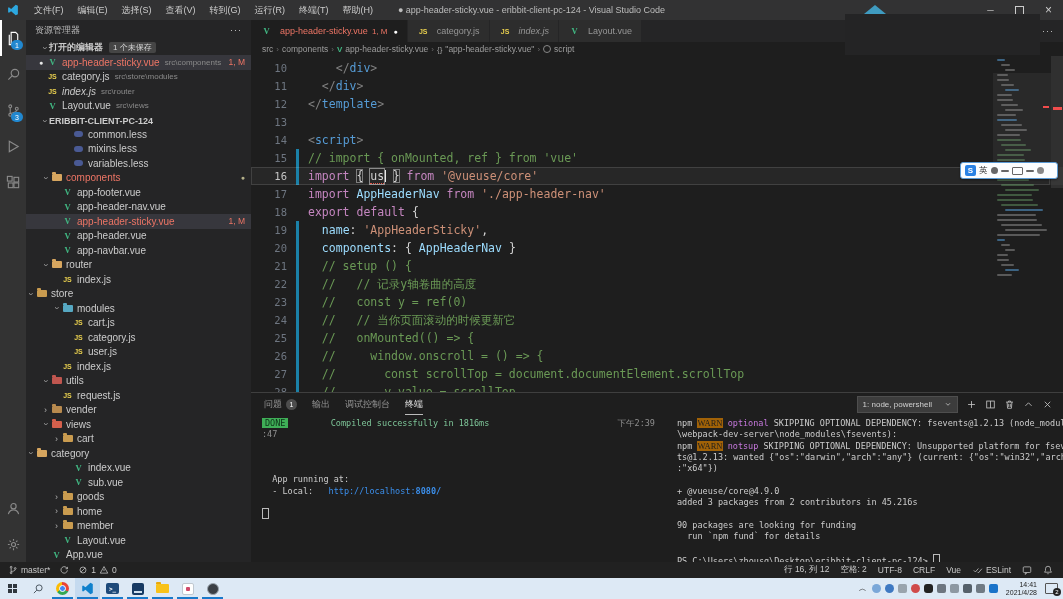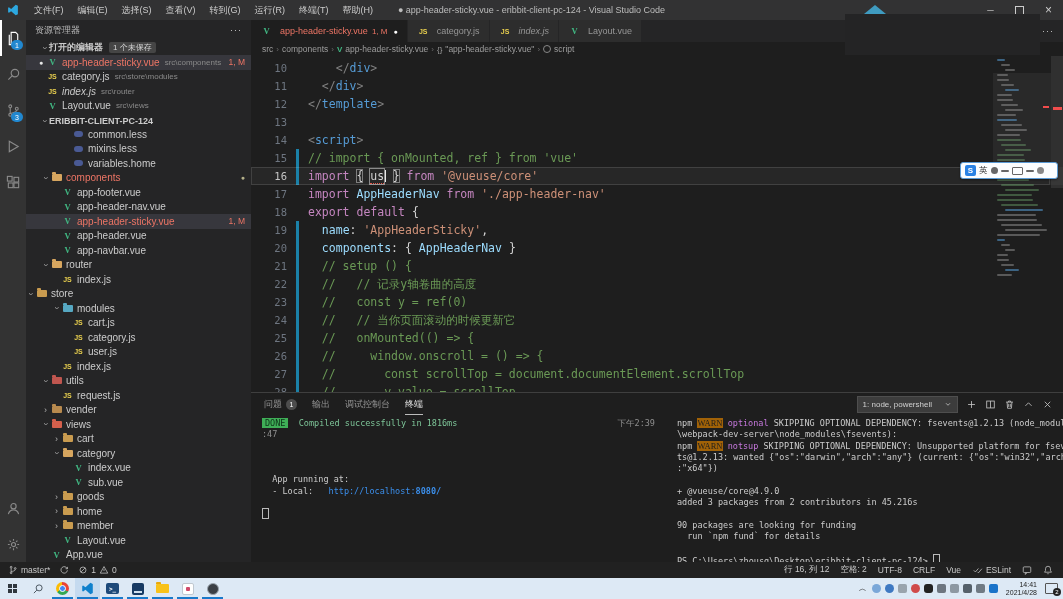--- a/index.html
+++ b/index.html
@@ -93,21 +93,21 @@
     display:flex;align-items:center;justify-content:center;}
   #panel-right{margin-left:auto;display:flex;align-items:center;gap:8px;padding-right:10px;color:#c5c5c5;}
   #term-select{background:#3c3c3c;border:1px solid #4e4e4e;color:#d0d0d0;font-size:8px;height:15px;
     display:flex;align-items:center;padding:0 5px;gap:12px;}
   #panel-body{flex:1;display:flex;overflow:hidden;}
   #term-left{width:407px;flex:none;position:relative;padding:3px 0 0 11px;overflow:hidden;}
   #term-right{flex:1;padding:3px 0 0 8px;overflow:hidden;}
   .tline{font-size:8.5px;line-height:11.3px;min-height:11.3px;color:#cccccc;white-space:pre;
     font-family:"DejaVu Sans Mono",monospace;}
   .t-done{background:#3fae57;color:#0d3319;padding:0 3px;}
-  .t-grn{color:#7ec699;}
+  .t-grn{color:#7ec699;padding-left:32px;}
   .t-dim{color:#8f8f8f;}
   .t-lnk{color:#3b8eea;}
   .t-lnkb{color:#3b8eea;font-weight:bold;}
   .t-warn{background:#a16207;color:#1e1e1e;font-family:Liberation Serif, serif;}
   .t-mag{color:#c678dd;}
   .t-time{position:absolute;right:14px;top:3px;font-size:8.5px;color:#8f8f8f;font-family:"DejaVu Sans Mono",monospace;}
   .t-cursor{display:inline-block;width:5px;height:9px;border:1px solid #bbbbbb;vertical-align:-1px;}
   
   #statusbar{position:absolute;left:0;top:562px;width:1063px;height:16px;background:#212121;display:flex;
     color:#c8c8c8;font-size:8.5px;z-index:30;}
@@ -364,21 +364,21 @@
           <span class="ficon">
             <span class="lessi"></span>
           </span>
           <span class="lbl">mixins.less</span>
         </div>
         <div class="row" style="padding-left: 37px;">
           <span style="width: 9px;"></span>
           <span class="ficon">
             <span class="lessi"></span>
           </span>
-          <span class="lbl">variables.home</span>
+          <span class="lbl">variables.less</span>
         </div>
         <div class="row" style="padding-left: 15px;">
           <span class="chev open">›</span>
           <span class="ficon">
             <span class="fold" style="background: rgb(215, 166, 95);"></span>
           </span>
           <span class="lbl mod">components</span>
           <span class="rbadge" style="color: rgb(181, 177, 138); font-size: 7px;">●</span>
         </div>
         <div class="row" style="padding-left: 26px;">
@@ -501,21 +501,21 @@
           </span>
           <span class="lbl">views</span>
         </div>
         <div class="row" style="padding-left: 26px;">
           <span class="chev">›</span>
           <span class="ficon">
             <span class="fold" style="background: rgb(201, 155, 79);"></span>
           </span>
           <span class="lbl">cart</span>
         </div>
-        <div class="row" style="padding-left: 26px;">
+        <div class="row" style="">
           <span class="chev open">›</span>
           <span class="ficon">
             <span class="fold" style="background: rgb(215, 166, 95);"></span>
           </span>
           <span class="lbl">category</span>
         </div>
         <div class="row" style="padding-left: 37px;">
           <span style="width: 9px;"></span>
           <span class="ficon">
             <span class="vuei">V</span>

